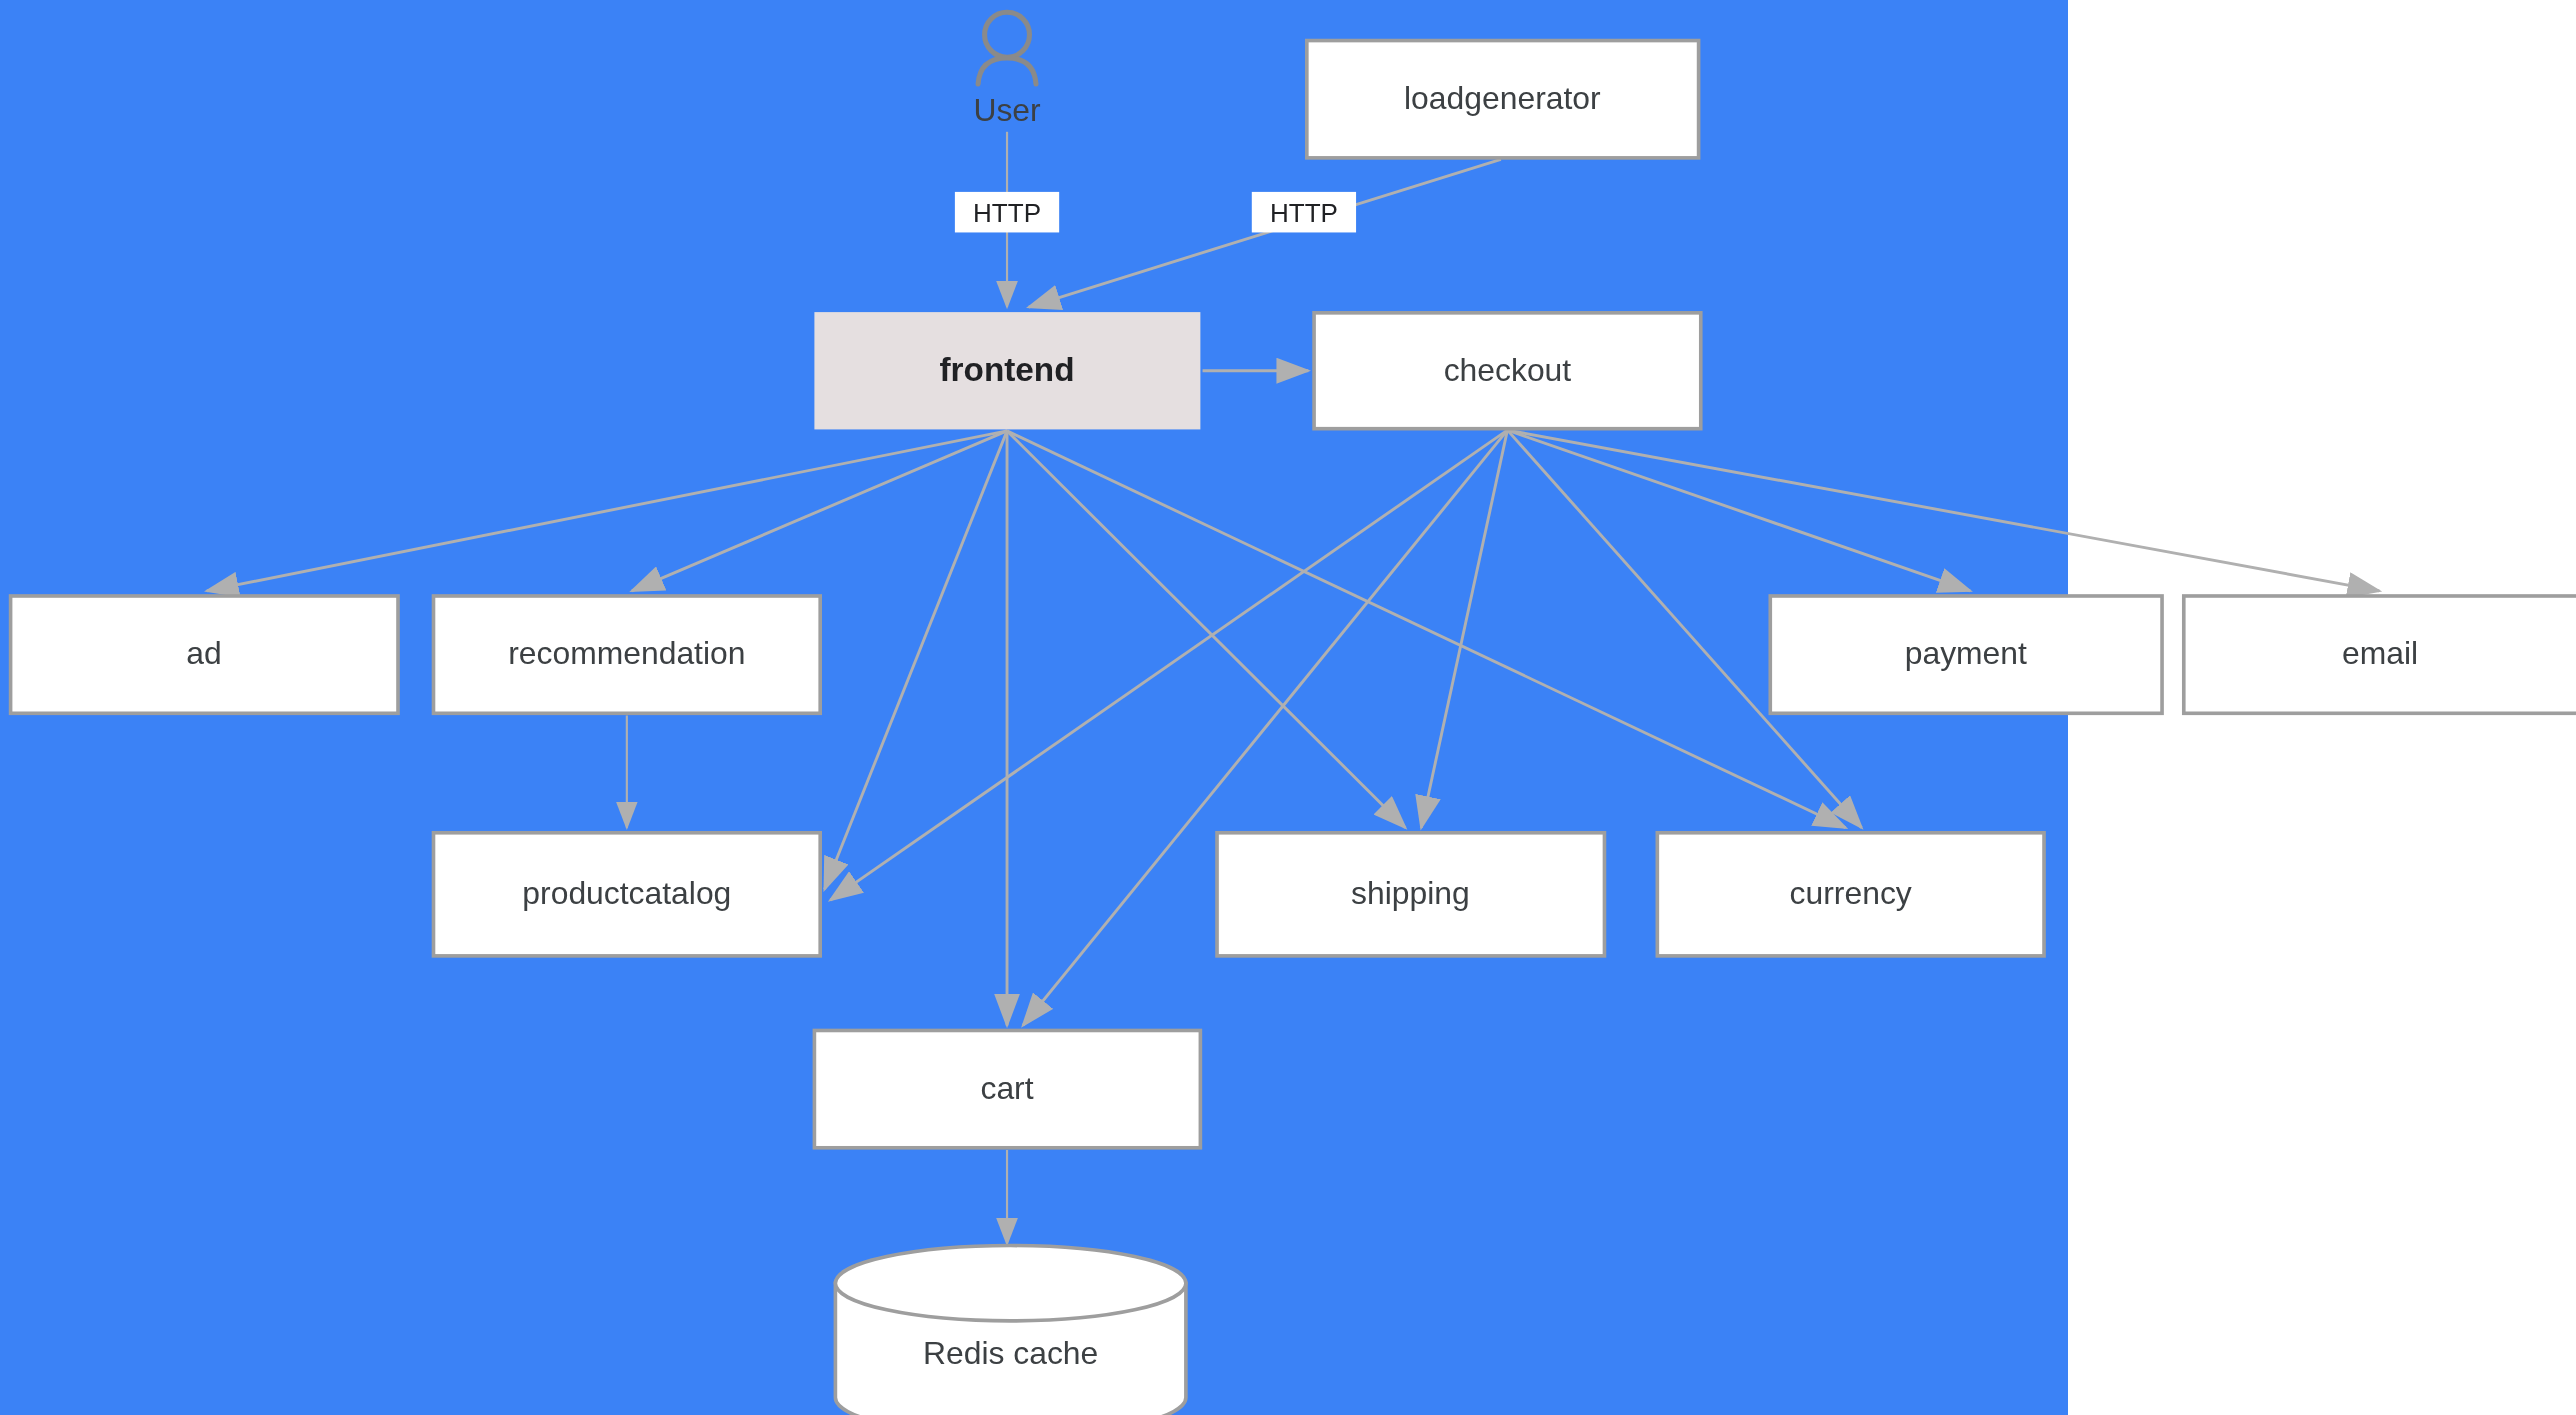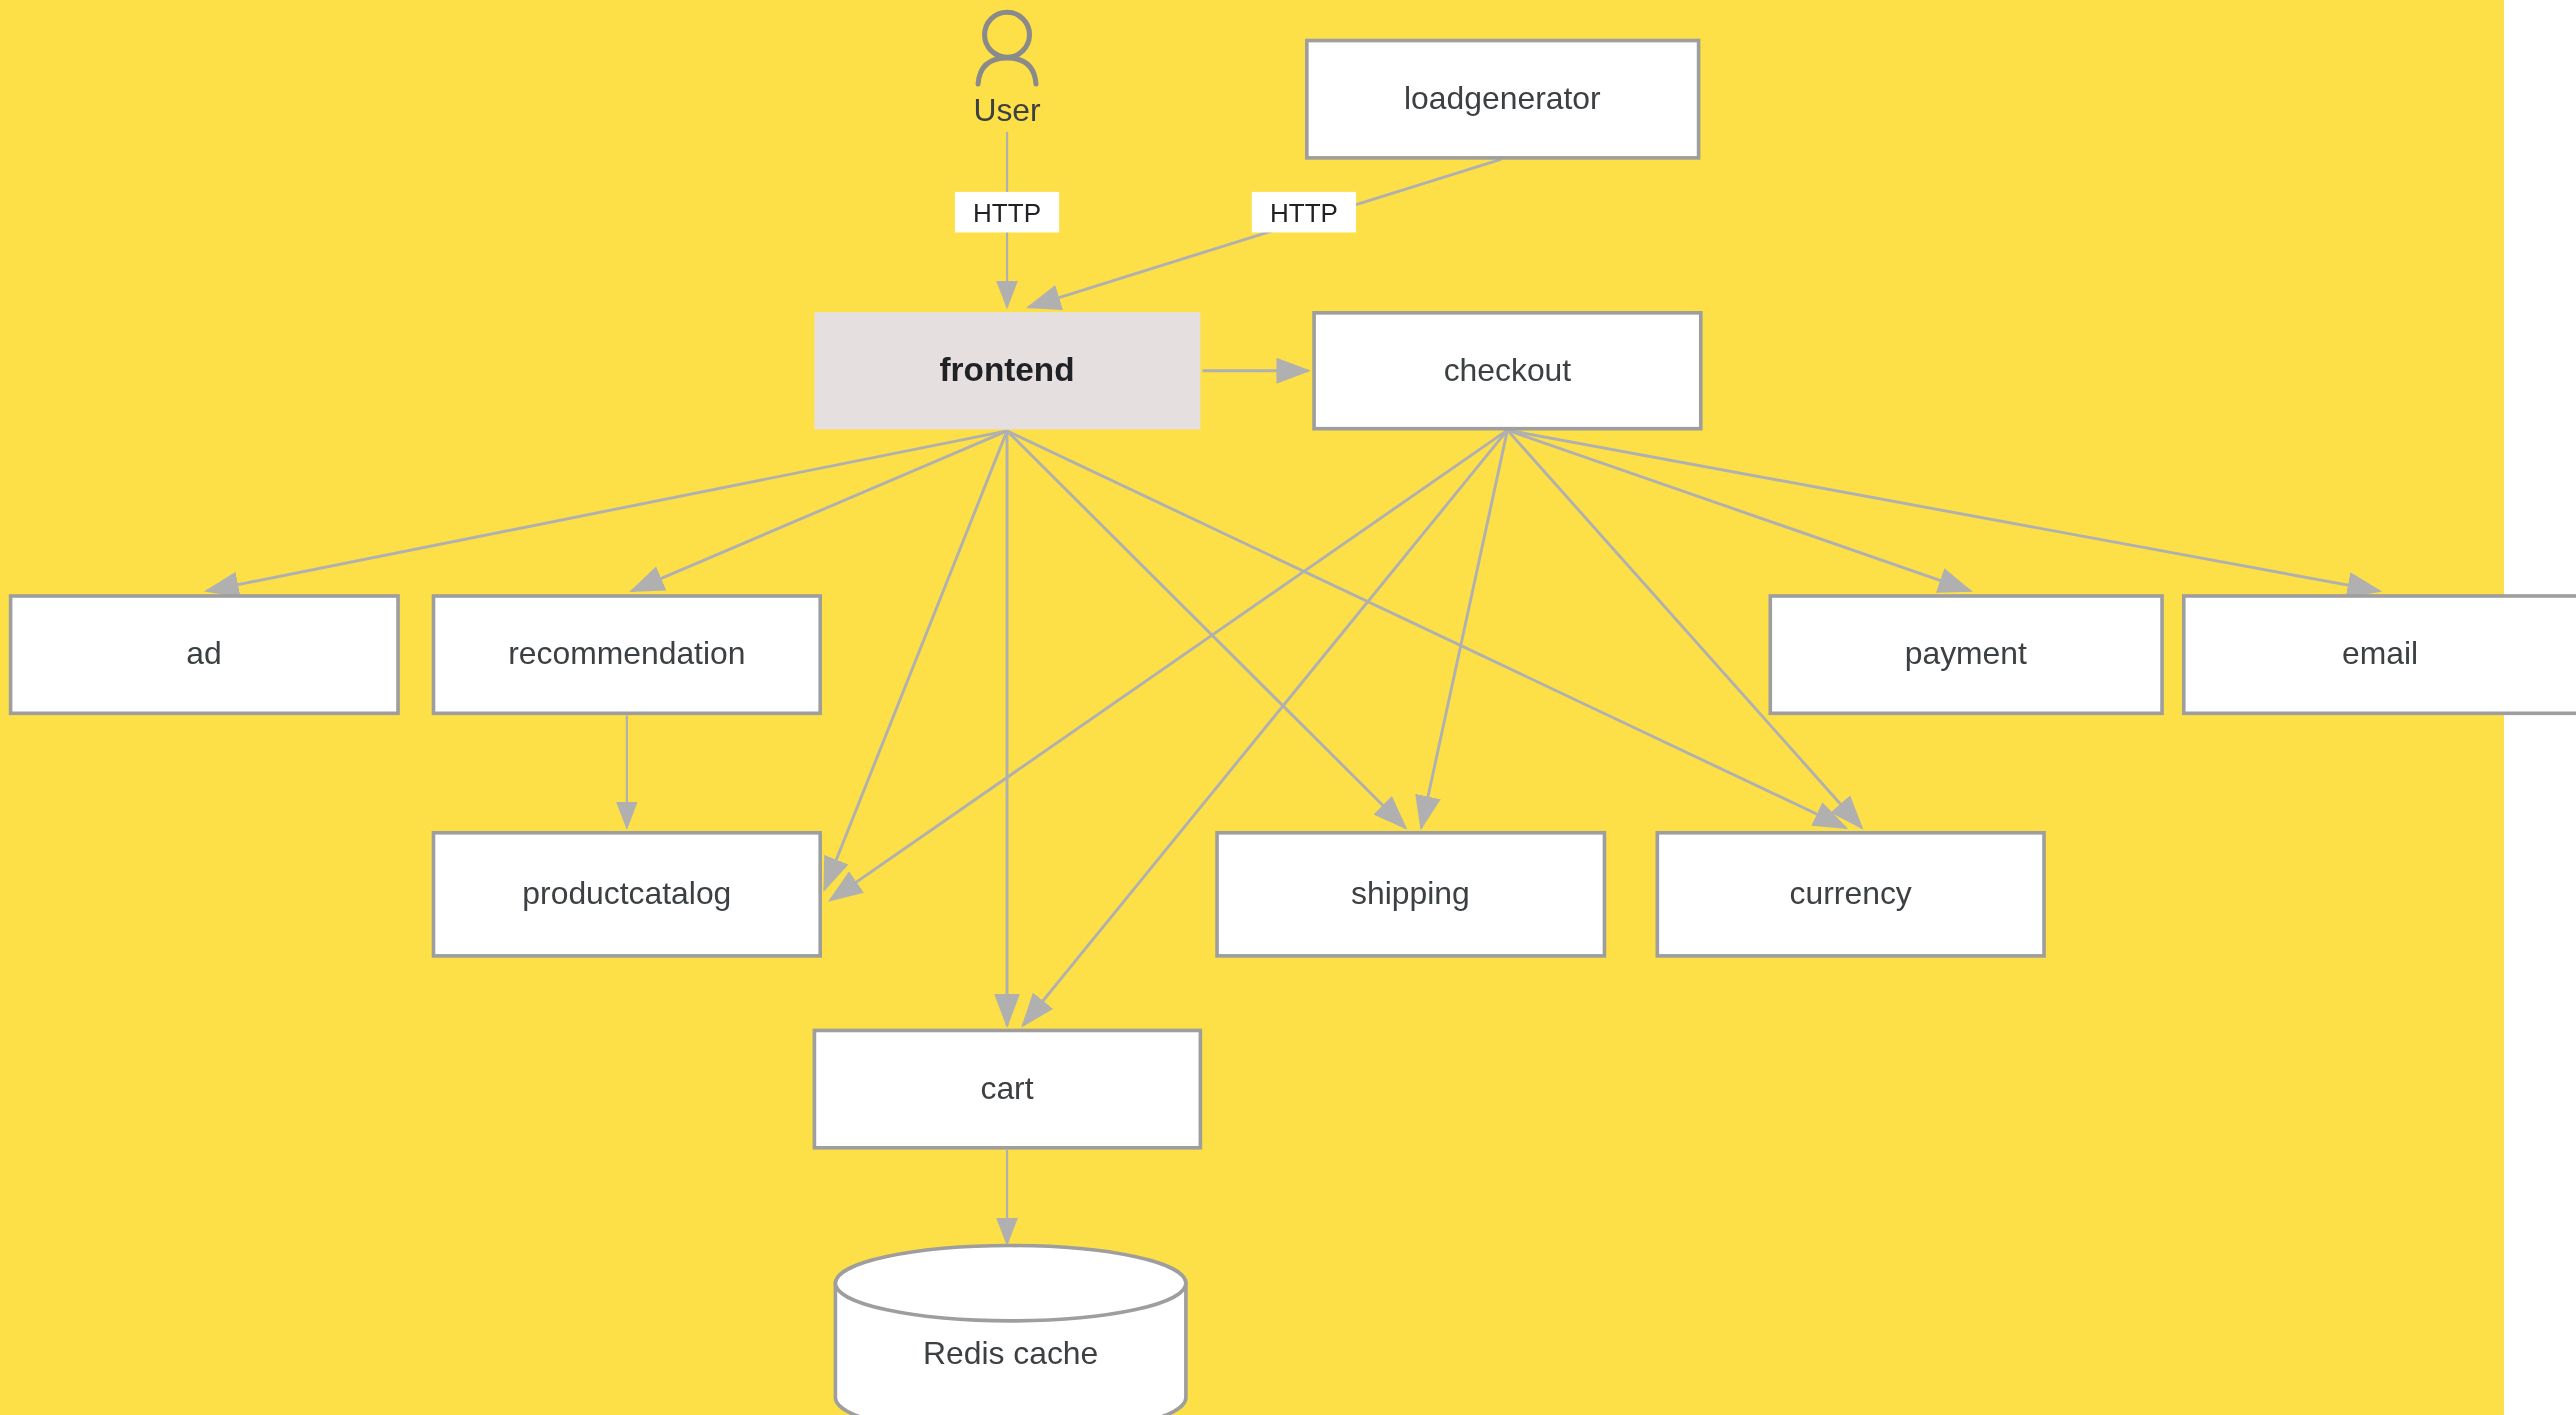--- a/index.html
+++ b/index.html
@@ -9,23 +9,23 @@
     background: #ffffff;
   }
   body {
     width: 2576px;
     height: 1415px;
     overflow: hidden;
     font-family: "Liberation Sans", sans-serif;
   }
   #diagram-root {
     position: relative;
-    width: 2504px;
+    width: 2068px;
     height: 1415px;
-    background: #fde047;
+    background: #3b82f6;
   }
   svg#arch-svg {
     position: absolute;
     top: 0;
     left: 0;
     width: 2576px;
     height: 1415px;
     display: block;
   }
   .node-box {

